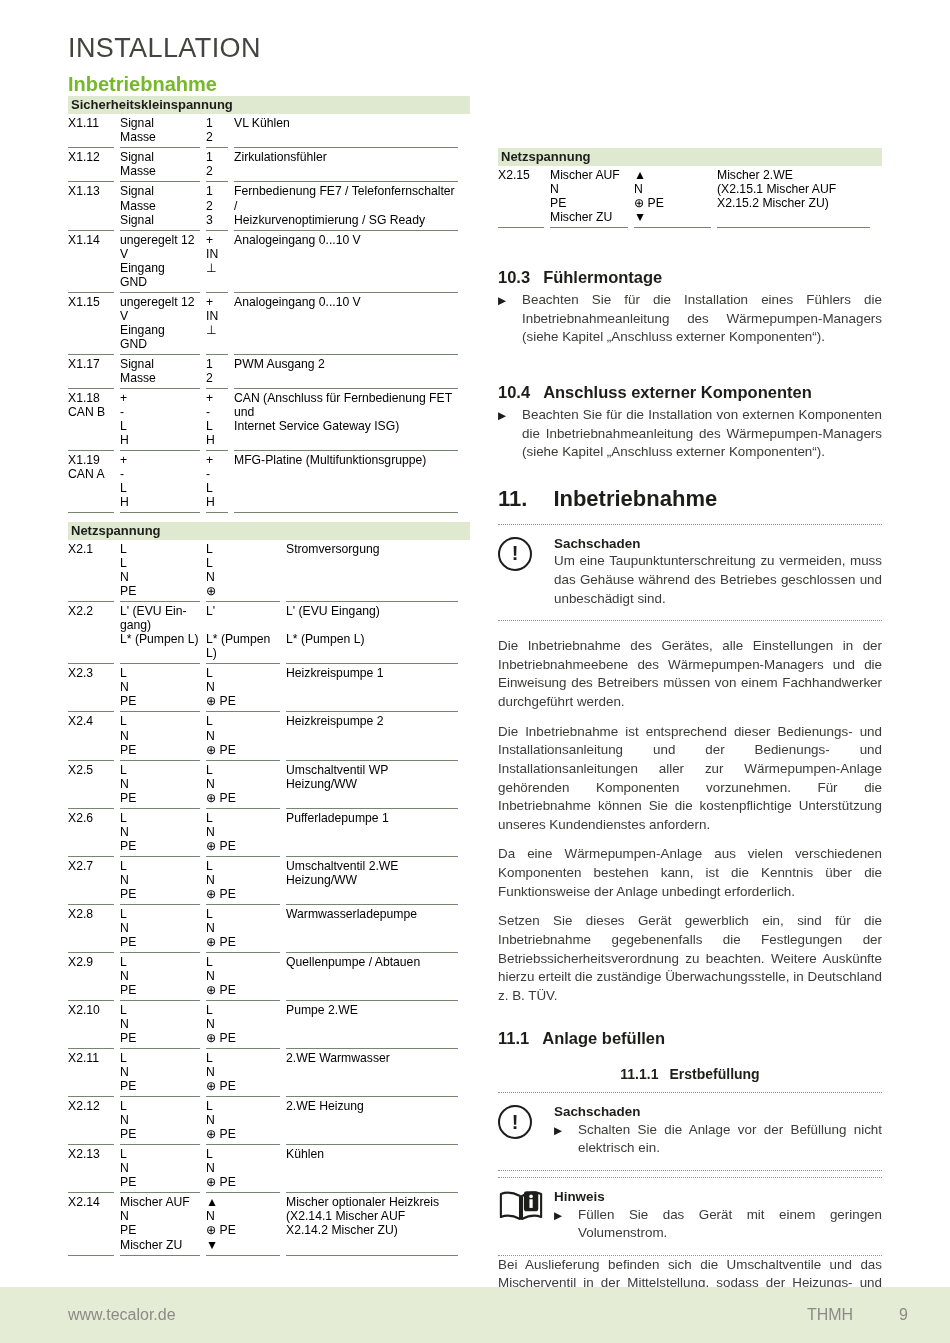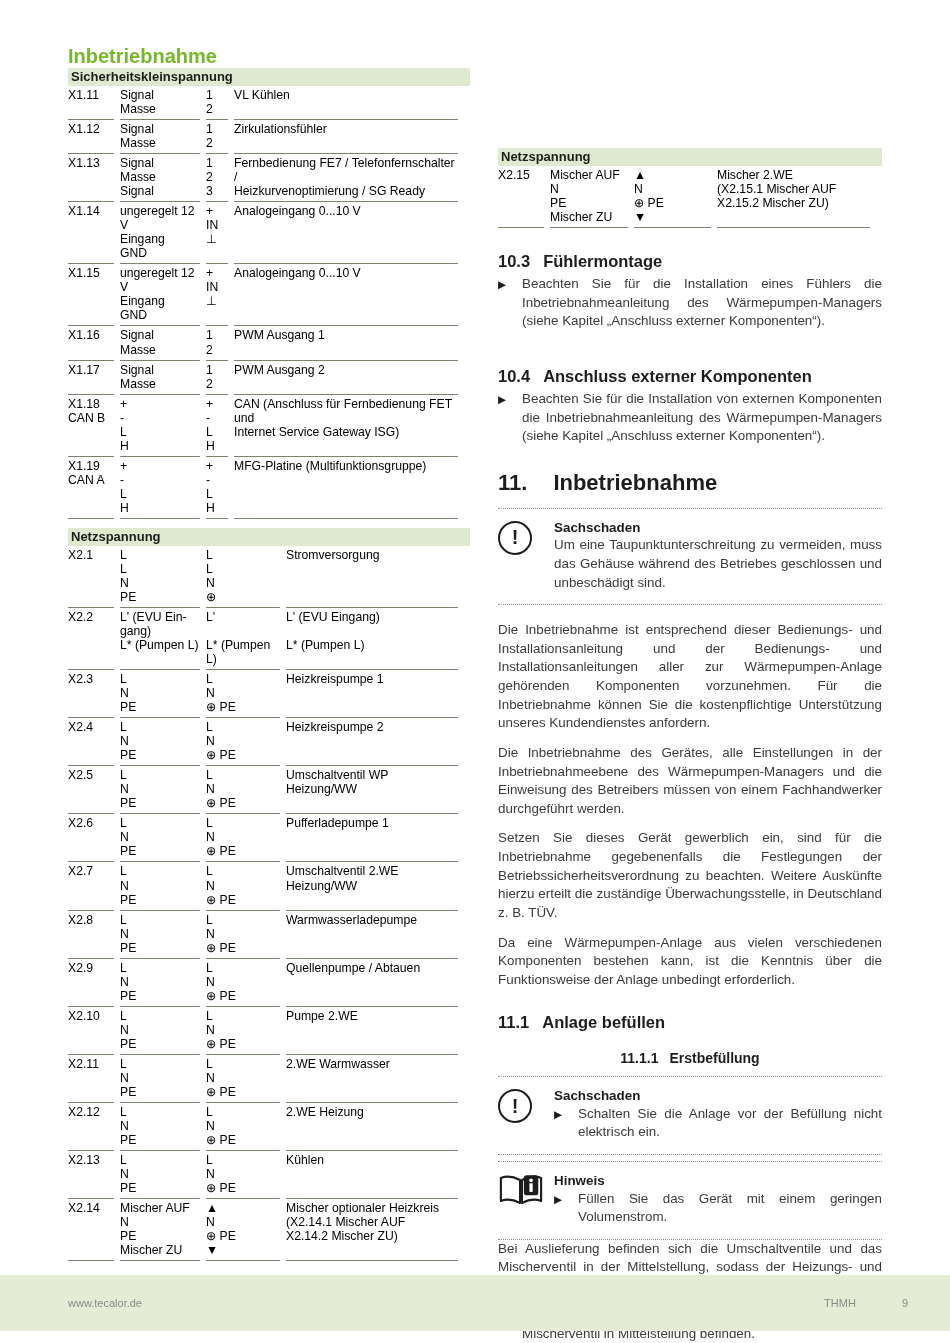--- a/index.html
+++ b/index.html
@@ -21,52 +21,53 @@
              font-size:12.2px;line-height:1.15;color:#000000;table-layout:fixed;}
   table.term td{vertical-align:top;border-bottom:1px solid #76856e;padding:2px 0 3px 0;
                 overflow:hidden;}
   
   .h-sec{font-size:16.5px;font-weight:700;color:#1d1d1b;margin:0;}
   .h-sec .num{display:inline-block;margin-right:13px;}
   .h-chap{font-size:22px;font-weight:700;color:#1d1d1b;margin:0;}
   .h-chap .num{display:inline-block;margin-right:26px;}
   .h-sub{font-size:14px;font-weight:700;color:#1d1d1b;margin:0;text-align:center;}
   .h-sub .num{display:inline-block;margin-right:11px;}
-  .mt26{margin-top:24px;} .mt22{margin-top:36px;} .mt24{margin-top:24px;}
+  .mt26{margin-top:40px;} .mt22{margin-top:36px;} .mt24{margin-top:24px;}
   .mt16{margin-top:16px;} .mt12{margin-top:12px;} .mt10{margin-top:10px;} .mt14{margin-top:14px;} .mt18{margin-top:18px;}
   
   .body-p{font-size:13.4px;line-height:1.39;text-align:justify;margin:0 0 11px 0;color:#3b3b3a;}
   [data-list] .body-p:last-child{margin-bottom:0;}
   .bullet{display:flex;font-size:13.4px;line-height:1.39;margin-top:4px;}
   .bullet .tri{flex:none;width:24px;font-size:10.5px;line-height:18px;color:#1d1d1b;}
   .bullet .btxt{flex:1;text-align:justify;}
   
   .nbox{border-top:1px dotted #8f8f8f;border-bottom:1px dotted #8f8f8f;
         padding:10px 0 12px 0;display:flex;}
   .nbox .icon-area{flex:none;width:56px;padding-top:2px;}
   .nbox .content{flex:1;}
   .nbox .ntitle{font-size:13.4px;font-weight:700;color:#1d1d1b;line-height:1.3;}
   .nbox .ntext{font-size:13.4px;line-height:1.39;text-align:justify;}
   .nbox .bullet{margin-top:0;}
   .excl-circle{width:34px;height:34px;border:2.5px solid #1d1d1b;border-radius:50%;
                display:flex;align-items:center;justify-content:center;
                font-size:20px;font-weight:700;color:#1d1d1b;box-sizing:border-box;}
   .stack-gap{margin-top:6px;}
   
-  .footer{position:absolute;left:0;right:0;bottom:12px;height:56px;background:#e4ecd6;
+  .footer{position:absolute;left:0;right:0;bottom:0;height:56px;background:#e4ecd6;
           display:flex;align-items:center;justify-content:space-between;
-          padding:0 42px 0 68px;box-sizing:border-box;font-size:11px;color:#8b8b86;}
+          padding:0 42px 0 68px;box-sizing:border-box;font-size:16px;color:#8b8b86;}
   .footer .right{display:flex;align-items:center;gap:46px;}
 </style>
 </head>
 <body>
 
 <div class="page">
 
   <div class="col-left">
+    <div class="doc-title">INSTALLATION</div>
     <div class="doc-subtitle">Inbetriebnahme</div>
 
     <div class="tblwrap tbl-first">
       <div class="band">Sicherheitskleinspannung</div>
       <table class="term">
         <colgroup>
             <col style="width:46px">
             <col style="width:80px">
             <col style="width:22px">
             <col>
@@ -96,26 +97,20 @@
               <td>+<br>IN<br>⊥</td>
               <td>Analogeingang 0...10 V</td>
             </tr>
             <tr>
               <td>X1.15</td>
               <td>ungeregelt 12 V<br>Eingang<br>GND</td>
               <td>+<br>IN<br>⊥</td>
               <td>Analogeingang 0...10 V</td>
             </tr>
             <tr>
-              <td>X1.16</td>
-              <td>Signal<br>Masse</td>
-              <td>1<br>2</td>
-              <td>PWM Ausgang 1</td>
-            </tr>
-            <tr>
               <td>X1.17</td>
               <td>Signal<br>Masse</td>
               <td>1<br>2</td>
               <td>PWM Ausgang 2</td>
             </tr>
             <tr>
               <td>X1.18<br>CAN B</td>
               <td>+<br>-<br>L<br>H</td>
               <td>+<br>-<br>L<br>H</td>
               <td>CAN (Anschluss für Fernbedienung FET und<br>Internet Service Gateway ISG)</td>
@@ -277,24 +272,24 @@
             <span>!</span>
           </div>
       </div>
       <div class="content">
         <div class="ntitle">Sachschaden</div>
         <div class="ntext">Um eine Taupunktunterschreitung zu vermeiden, muss das Gehäuse während des Betriebes geschlossen und unbeschädigt sind.</div>
       </div>
     </div>
 
     <div class="mt16" data-list="sections.paragraphs">
+        <p class="body-p">Die Inbetriebnahme des Gerätes, alle Einstellungen in der Inbetriebnahmeebene des Wärmepumpen-Managers und die Einweisung des Betreibers müssen von einem Fachhandwerker durchgeführt werden.</p>
         <p class="body-p">Die Inbetriebnahme ist entsprechend dieser Bedienungs- und Installationsanleitung und der Bedienungs- und Installationsanleitungen aller zur Wärmepumpen-Anlage gehörenden Komponenten vorzunehmen. Für die Inbetriebnahme können Sie die kostenpflichtige Unterstützung unseres Kundendienstes anfordern.</p>
-        <p class="body-p">Die Inbetriebnahme des Gerätes, alle Einstellungen in der Inbetriebnahmeebene des Wärmepumpen-Managers und die Einweisung des Betreibers müssen von einem Fachhandwerker durchgeführt werden.</p>
+        <p class="body-p">Da eine Wärmepumpen-Anlage aus vielen verschiedenen Komponenten bestehen kann, ist die Kenntnis über die Funktionsweise der Anlage unbedingt erforderlich.</p>
         <p class="body-p">Setzen Sie dieses Gerät gewerblich ein, sind für die Inbetriebnahme gegebenenfalls die Festlegungen der Betriebssicherheitsverordnung zu beachten. Weitere Auskünfte hierzu erteilt die zuständige Überwachungsstelle, in Deutschland z. B. TÜV.</p>
-        <p class="body-p">Da eine Wärmepumpen-Anlage aus vielen verschiedenen Komponenten bestehen kann, ist die Kenntnis über die Funktionsweise der Anlage unbedingt erforderlich.</p>
       </div>
 
     <h3 class="h-sec mt24">
       <span class="num">11.1</span><span>Anlage befüllen</span>
     </h3>
 
     <h4 class="h-sub mt18">
       <span class="num">11.1.1</span><span>Erstbefüllung</span>
     </h4>
 

